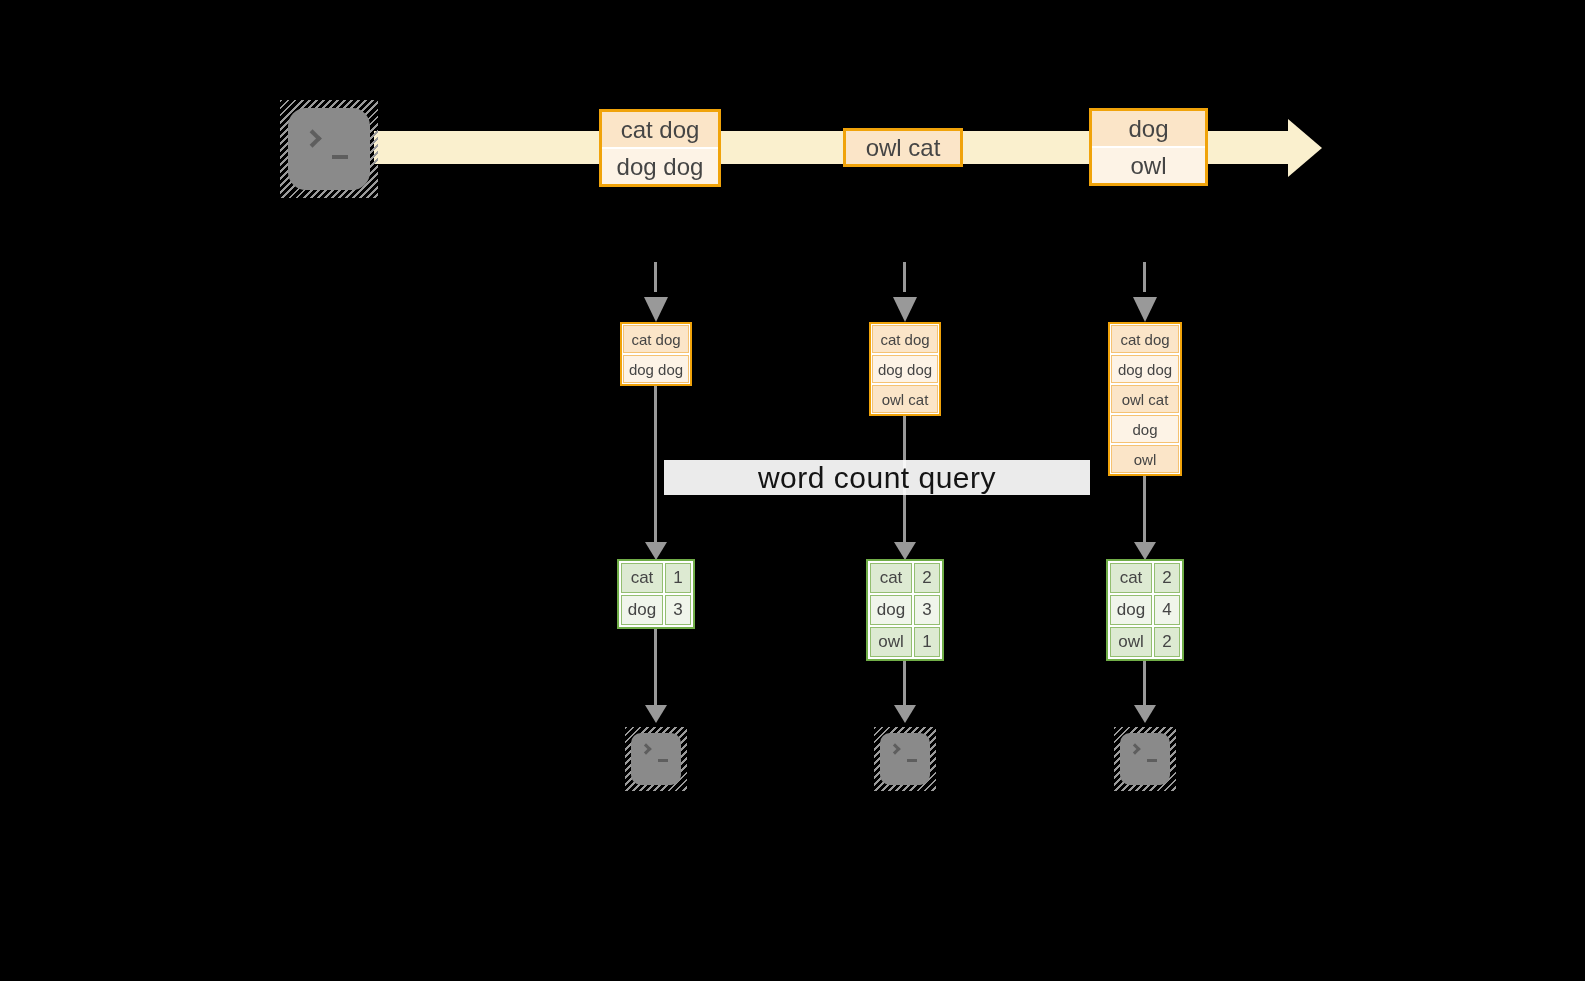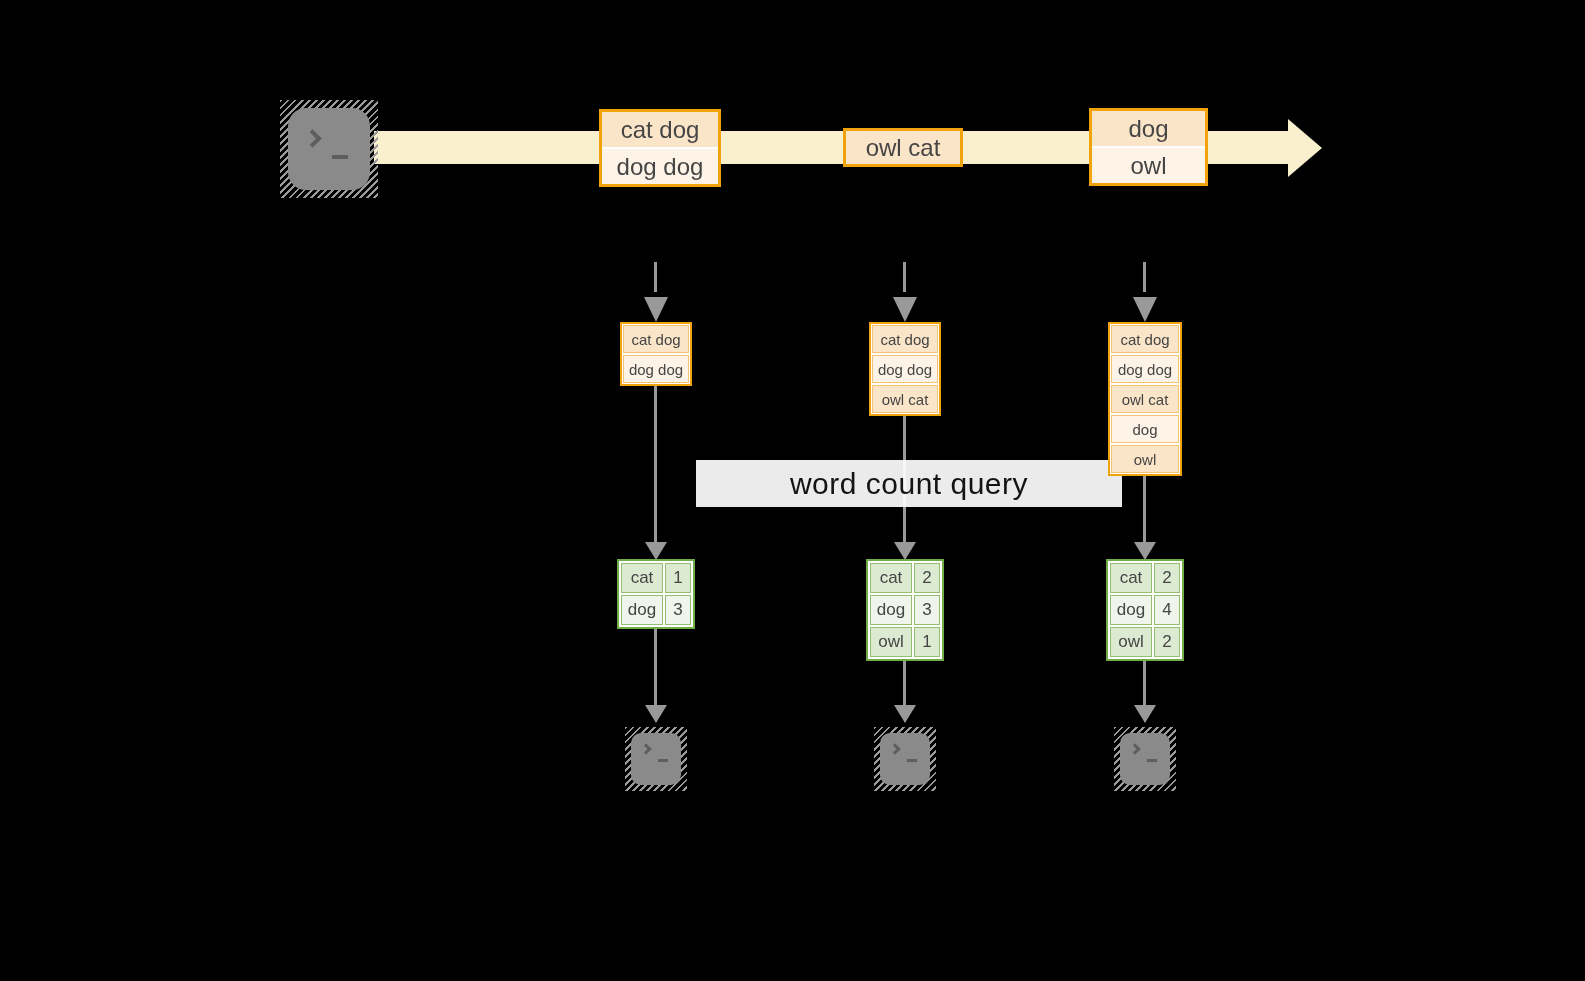--- a/index.html
+++ b/index.html
@@ -149,21 +149,21 @@
     <div class="cell">owl</div>
   </div>
 
   <div class="abs vline" style="left:654px; top:386px; height:156px;"></div>
   <div class="abs head-sm" style="left:645px; top:542px;"></div>
   <div class="abs vline" style="left:903px; top:416px; height:126px;"></div>
   <div class="abs head-sm" style="left:894px; top:542px;"></div>
   <div class="abs vline" style="left:1143px; top:476px; height:66px;"></div>
   <div class="abs head-sm" style="left:1134px; top:542px;"></div>
 
-  <div class="abs query" style="left:696px; top:460px; width:426px; height:47px;">word count query</div>
+  <div class="abs query" style="left:664px; top:460px; width:426px; height:35px;">word count query</div>
 
   <div class="abs gtable" style="left:617px; top:559px;">
     <div class="gc">cat</div>
     <div class="gc">1</div>
     <div class="gc">dog</div>
     <div class="gc">3</div>
   </div>
   <div class="abs gtable" style="left:866px; top:559px;">
     <div class="gc">cat</div>
     <div class="gc">2</div>

